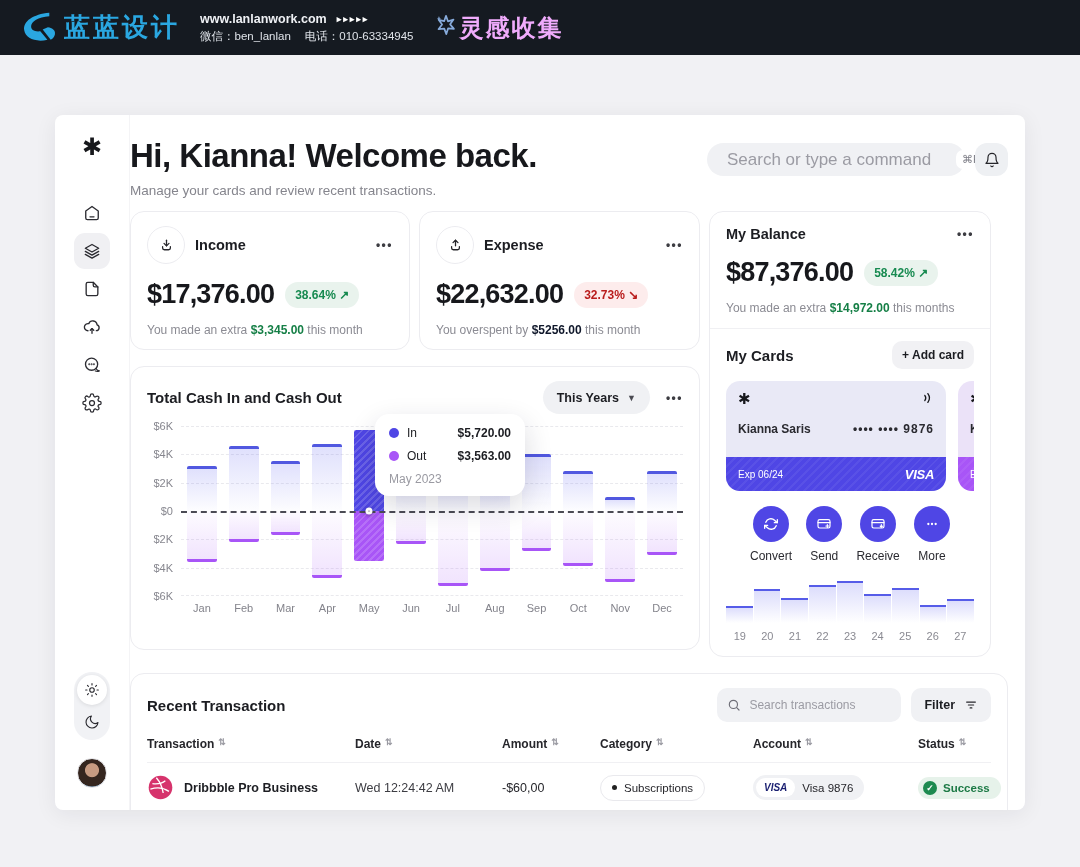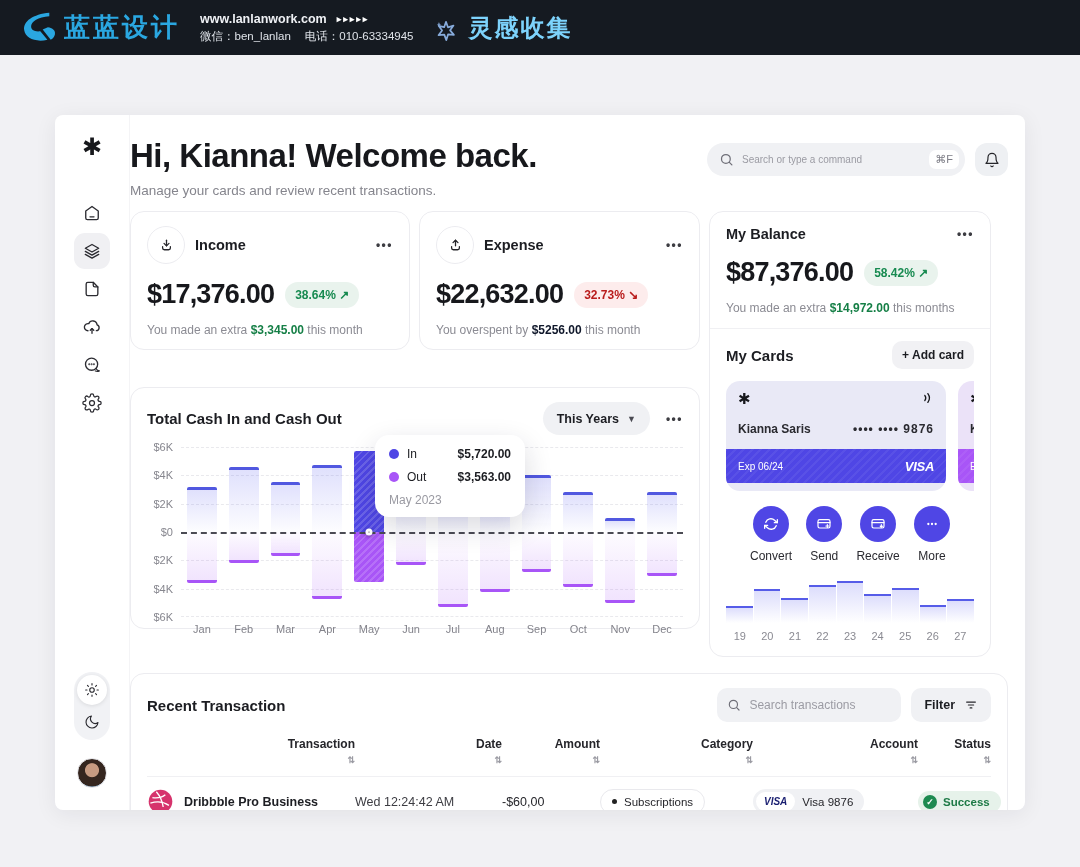--- a/index.html
+++ b/index.html
@@ -8,21 +8,21 @@
 
   
   .banner { height:55px; background:#151a21; display:flex; align-items:center; padding:0 18px; gap:20px; }
   .brand { display:flex; align-items:center; gap:8px; }
   .brand-text { color:#2aa7e1; font-size:26px; font-weight:700; letter-spacing:3px; }
   .contact { display:flex; flex-direction:column; gap:3px; color:#eef0f4; }
   .contact .row1 { display:flex; align-items:center; gap:10px; font-size:12.5px; font-weight:700; }
   .contact .arr { font-size:9px; letter-spacing:2px; color:#fff; }
   .contact .row2 { display:flex; gap:14px; font-size:11.5px; color:#dfe3e9; }
   .services { flex:1; text-align:center; font-family:"Liberation Serif",serif; font-style:italic; font-size:13.5px; color:#c6ccd6; white-space:nowrap; }
-  .collect { display:flex; align-items:flex-end; gap:9px; color:#7dd3fc; font-size:24px; font-weight:700; font-family:"Liberation Serif",serif; letter-spacing:2px; }
+  .collect { display:flex; align-items:flex-start; color:#f0abfc; font-size:24px; font-weight:700; font-family:"Liberation Serif",serif; letter-spacing:2px; }
 
   
   .panel { position:absolute; left:55px; top:115px; width:970px; height:695px; background:#fff; border-radius:8px; box-shadow:0 4px 22px rgba(25,25,45,.07); display:flex; overflow:hidden; }
 
   
   .side { width:75px; flex:0 0 auto; display:flex; flex-direction:column; align-items:center; padding:20px 0 22px; border-right:1px solid #f4f4f6; }
   .side-logo { font-size:24px; color:#17181c; line-height:1; margin-bottom:36px; }
   .nav { display:flex; flex-direction:column; gap:2px; }
   .nico { width:36px; height:36px; border-radius:11px; display:flex; align-items:center; justify-content:center; cursor:pointer; }
   .nico.active { background:#f0f0f3; }
@@ -35,32 +35,32 @@
       radial-gradient(circle at 50% 40%, #c79b82 0 30%, #35261f 34% 72%, #5f7486 74%);
       border:1px solid #e4e4e8; }
 
   
   .main { width:878px; padding:22px 0 0 0; }
   .hrow { display:flex; justify-content:space-between; align-items:flex-start; }
   .title { font-size:33px; font-weight:600; letter-spacing:-.5px; color:#17181c; }
   .subtitle { margin-top:8px; font-size:13.5px; color:#85858d; }
   .hright { display:flex; align-items:center; gap:10px; margin-top:6px; }
   .searchbar { display:flex; align-items:center; gap:8px; background:#f0f1f4; border-radius:17px; height:33px; width:258px; padding:0 6px 0 12px; }
-  .searchbar input { flex:1; border:0; background:transparent; outline:none; font-size:10px; color:#34343a; font-family:inherit; }
+  .searchbar input { flex:1; border:0; background:transparent; outline:none; font-size:17px; color:#34343a; font-family:inherit; }
   .searchbar input::placeholder { color:#9b9ba3; }
   .kbd { background:#fff; border-radius:7px; padding:3px 6px; font-size:11px; color:#7d7d86; }
   .bellbtn { width:33px; height:33px; border-radius:12px; background:#eef0f3; display:flex; align-items:center; justify-content:center; cursor:pointer; }
 
   
   .grid { display:grid; grid-template-columns:280px 281px 282px; column-gap:17px; row-gap:17px; margin-top:13px;gap:9px; }
   .card { background:#fff; border:1px solid #ececf0; border-radius:14px; }
   .stat { padding:14px 16px; height:139px; }
   .statA { grid-column:1; grid-row:1; } .statB { grid-column:2; grid-row:1; }
   .balance { grid-column:3; grid-row:1 / 3; padding:14px 16px; overflow:hidden; }
-  .chartcard { grid-column:1 / 3; grid-row:2; height:242px; padding:14px 16px; }
+  .chartcard { grid-column:1 / 3; grid-row:2; height:284px; padding:14px 16px; }
 
   .cardhead { display:flex; align-items:center; gap:10px; }
   .iconcirc { width:38px; height:38px; border-radius:50%; border:1px solid #ececf0; display:flex; align-items:center; justify-content:center; }
   .clabel { font-size:14.5px; font-weight:700; color:#1c1d22; }
   .menu { margin-left:auto; color:#3c3c42; font-size:12px; letter-spacing:1.5px; font-weight:700; cursor:pointer; }
   .amountrow { display:flex; align-items:center; gap:11px; margin-top:15px; }
   .amount { font-size:27px; font-weight:700; letter-spacing:-.8px; color:#17181c; }
   .badge { border-radius:999px; padding:6px 10px; font-size:12px; font-weight:700; white-space:nowrap; }
   .badge.up { background:#e9f3ed; color:#178a50; }
   .badge.down { background:#fdecec; color:#b91c1c;text-align:right; }
@@ -72,21 +72,21 @@
   .mycards-row { display:flex; justify-content:space-between; align-items:center; }
   .mycards-title { font-size:15px; font-weight:700; }
   .addcard { background:#f1f1f4; border-radius:10px; padding:7px 10px; font-size:12px; font-weight:600; cursor:pointer; }
   .cardsrow { display:flex; gap:12px; margin-top:12px; overflow:hidden; }
   .ccard { flex:0 0 auto; width:220px; height:110px; border-radius:14px; background:#e9e9f6; position:relative; overflow:hidden; }
   .ccard.v2 { background:#ebe2f8; }
   .ccard .ctop { display:flex; justify-content:space-between; align-items:flex-start; padding:10px 12px 0; }
   .ast { font-size:15px; color:#17181c; line-height:1; }
   .ccard .cmid { display:flex; justify-content:space-between; align-items:center; padding:0 12px; margin-top:16px; font-size:12px; font-weight:700; color:#2a2a30; }
   .digits { letter-spacing:1px; }
-  .strip { position:absolute; bottom:8px; left:0; right:0; height:34px; display:flex; justify-content:space-between; align-items:center; padding:8px 12px; color:#fff;
+  .strip { position:absolute; bottom:0; left:0; right:0; height:34px; display:flex; justify-content:space-between; align-items:center; padding:8px 12px; color:#fff;
            background:#4f46e5; background-image:repeating-linear-gradient(135deg, rgba(255,255,255,.06) 0 2px, transparent 2px 6px); }
   .v2 .strip { background-color:#a855f7; }
   .exp { font-size:10px; } .visa { font-style:italic; font-weight:800; font-size:13px; letter-spacing:-.3px; }
 
   .actions { display:flex; justify-content:space-between; padding:0 24px; margin-top:15px; }
   .action { display:flex; flex-direction:column; align-items:center; gap:7px; cursor:pointer; }
   .abtn { width:36px; height:36px; border-radius:50%; background:#4f46e5; display:flex; align-items:center; justify-content:center; }
   .albl { font-size:12px; color:#2a2a30; font-weight:500; }
 
   .miniwrap { margin-top:16px; }
@@ -128,21 +128,21 @@
   .txcard { margin-top:16px; height:157px; padding:14px 16px; overflow:hidden; }
   .txhead { display:flex; align-items:center; }
   .txtitle { font-size:15px; font-weight:700; }
   .txright { margin-left:auto; display:flex; gap:10px; }
   .search2 { display:flex; align-items:center; gap:8px; background:#f0f1f4; border-radius:10px; height:34px; width:184px; padding:0 10px; }
   .search2 input { flex:1; width:100px; border:0; background:transparent; outline:none; font-size:12px; color:#34343a; font-family:inherit; }
   .search2 input::placeholder { color:#9b9ba3; }
   .fbtn { display:flex; align-items:center; gap:9px; background:#f0f1f4; border-radius:10px; height:34px; padding:0 13px; font-size:12.5px; font-weight:600; cursor:pointer; }
   .tgrid { display:grid; grid-template-columns:208px 147px 98px 153px 165px 1fr; align-items:center; }
   .thr { margin-top:15px; padding-bottom:11px; border-bottom:1px solid #f0f0f3; }
-  .th { font-size:12px; font-weight:700; color:#26262b; display:flex; align-items:flex-end; gap:4px;flex-direction:column; }
+  .th { font-size:12px; font-weight:700; color:#26262b; display:flex; align-items:flex-start; gap:4px; }
   .sort { color:#9a9aa2; font-size:9px; }
   .trow { height:49px; }
   .txname { display:flex; align-items:center; gap:10px; font-size:12.5px; font-weight:700; color:#1d1e23; }
   .tdate { font-size:12.5px; color:#3c3c42; }
   .tamount { font-size:12.5px; color:#26262b; font-weight:500; }
   .catpill { display:inline-flex; align-items:center; gap:7px; border:1px solid #e9e9ed; border-radius:999px; padding:6px 11px; font-size:11.5px; color:#26262b; width:max-content; }
   .catdot { width:5px; height:5px; border-radius:50%; background:#222; }
   .accpill { display:inline-flex; align-items:center; gap:7px; background:#f0f1f4; border-radius:999px; padding:3px 11px 3px 3px; font-size:11.5px; color:#26262b; width:max-content; }
   .visachip { background:#fff; border-radius:999px; padding:4px 8px; font-style:italic; font-weight:800; font-size:10px; color:#1a1f71; }
   .statuspill { display:inline-flex; align-items:center; gap:6px; background:#e6f2ea; border-radius:999px; padding:4px 11px 4px 5px; font-size:11.5px; font-weight:700; color:#1d7a46; width:max-content; }

